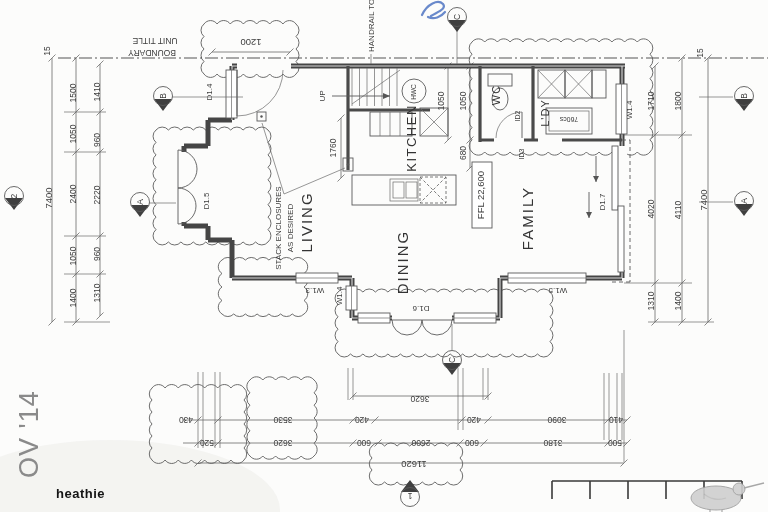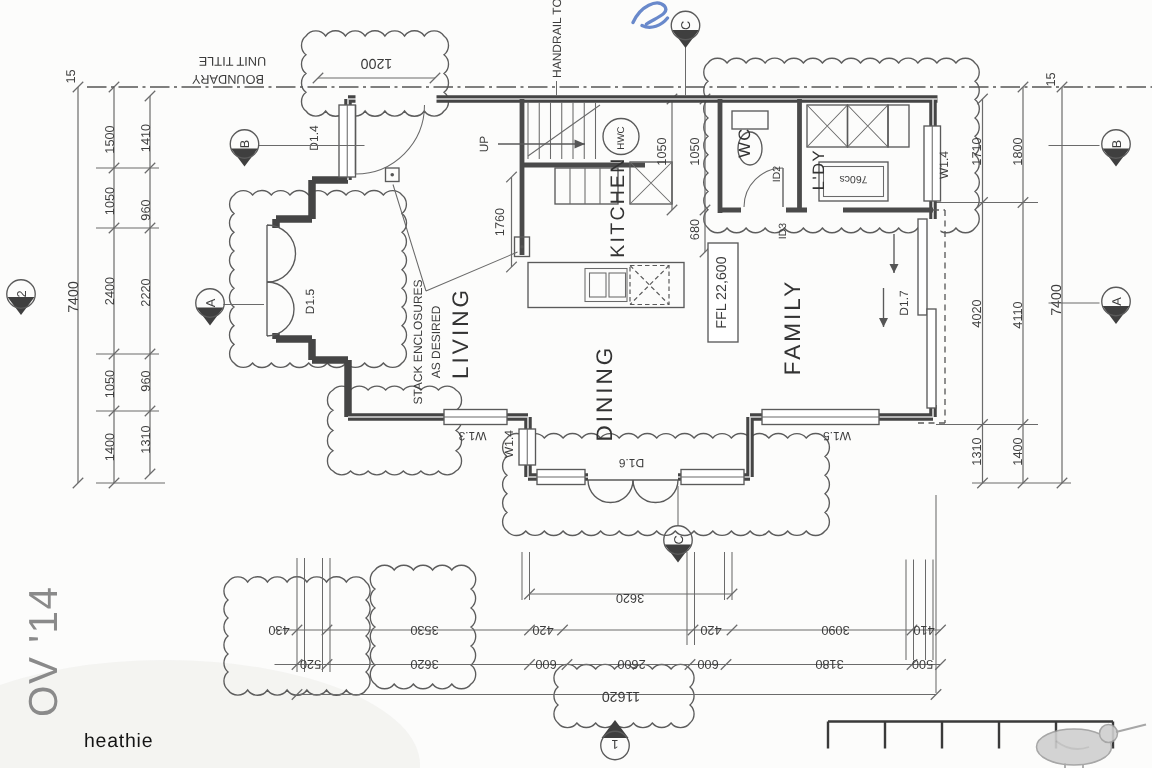--- a/index.html
+++ b/index.html
@@ -22,21 +22,21 @@
   text{fill:#3c3c3c;}
   .dt {font-size:8.5px;}
   .dt2{font-size:9.5px;}
   .rt {font-size:15px;letter-spacing:2px;fill:#333;}
   .rt2{font-size:13px;letter-spacing:1.5px;fill:#333;}
   .rt3{font-size:11px;letter-spacing:1px;fill:#333;}
   .lbl{font-size:8px;}
   .lbl7{font-size:7px;}
   .mk {font-size:8.5px;}
   .anch{text-anchor:middle;}
-  #username{position:absolute;left:28px;top:486px;font-weight:normal;font-size:13px;color:#141414;letter-spacing:.5px;padding-left:28px;}
+  #username{position:absolute;left:28px;top:486px;font-weight:bold;font-size:13px;color:#141414;letter-spacing:.5px;padding-left:28px;}
   #datemark{position:absolute;left:14px;top:478px;transform:rotate(-90deg);transform-origin:0 0;
             font-size:27px;color:#8a8a8a;letter-spacing:1px;white-space:nowrap;}
   .wash{position:absolute;background:#ececea;opacity:.55;border-radius:50%;}
 </style>
 </head>
 <body>
 
 <div id="stage">
   <div class="wash" style="left:-60px;top:440px;width:340px;height:140px;"></div>
 

